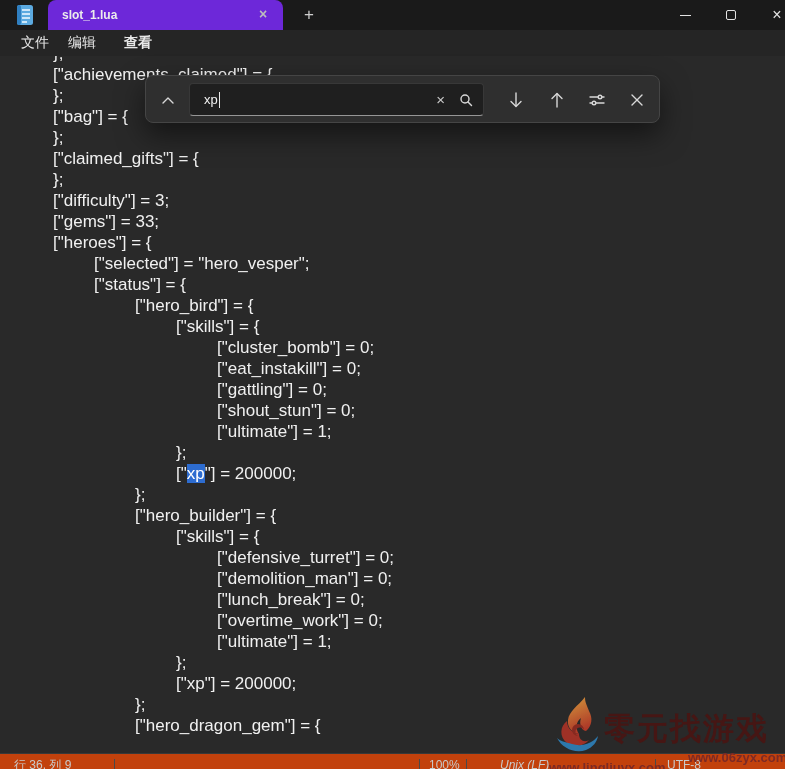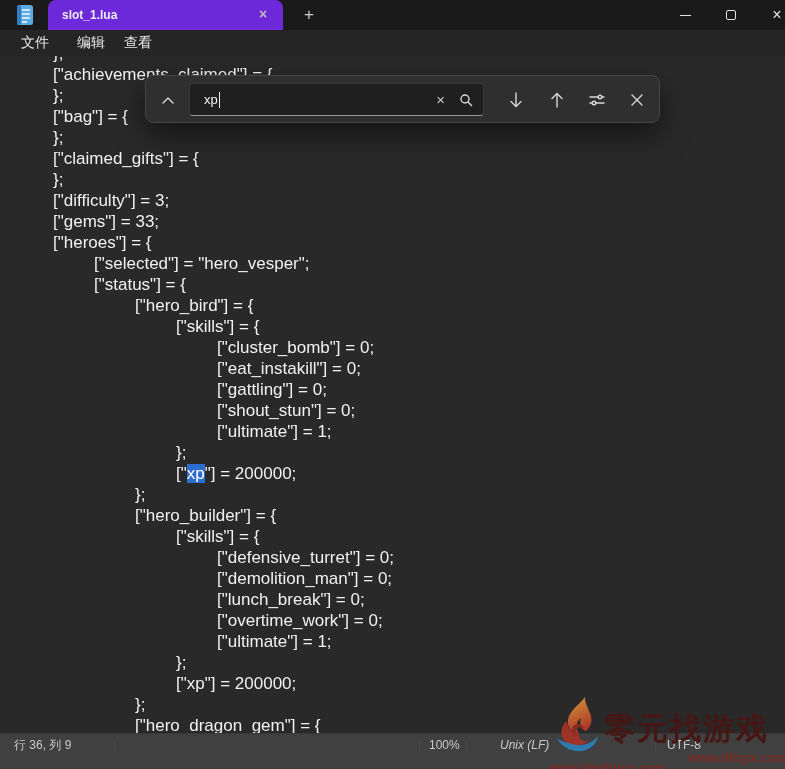--- a/index.html
+++ b/index.html
@@ -20,21 +20,21 @@
              align-items:center; justify-content:center; }
   .wb-min { left:662px; } .wb-max { left:708px; } .wb-close { left:754px; }
   .glyph-min { width:11px; height:0; border-top:1px solid #e3e3e3; }
   .glyph-max { width:10px; height:10px; border:1px solid #e3e3e3; border-radius:2px; }
   .glyph-close { color:#e3e3e3; font-size:16px; line-height:1; }
 
   
   .menubar { position:absolute; top:30px; left:0; right:0; height:26px; background:#252525; }
   .menu-item { position:absolute; top:0; height:26px; line-height:25px; padding:0 5px;
                font-size:14px; color:#e8e8e8; border-radius:4px; }
-  .mi-0 { left:8px;margin-left:8px; } .mi-1 { left:63px;margin-left:9px; } .mi-2 { left:119px; }
+  .mi-0 { left:8px;margin-left:8px; } .mi-1 { left:63px; } .mi-2 { left:119px;font-weight:bold; }
   .gear { position:absolute; left:763px; top:35px; width:18px; height:18px; }
 
   
   .editor { position:absolute; top:56px; left:0; right:0; bottom:24px; background:#292929;
             overflow:hidden; cursor:text; }
   .code { margin-top:-13px; padding-left:12px; font-size:17px; line-height:21px; color:#f0f0f0;
           white-space:pre; tab-size:41px; -moz-tab-size:41px; }
   .code-line { height:21px; }
   .sel { background:#2d6cd0; color:#ffffff; }
 
@@ -49,21 +49,21 @@
   .fb-input { position:absolute; left:43px; top:7px; width:295px; height:33px; background:#1f1f1f;
               border:1px solid #383838; border-bottom:1px solid #969696; border-radius:4px;
               display:flex; align-items:center; }
   .fb-query { margin-left:14px; font-size:13px; color:#f2f2f2; }
   .caret { display:inline-block; width:1px; height:16px; background:#e8e8e8; margin-left:1px;
            vertical-align:-3px; }
   .fb-in-icons { position:absolute; right:10px; top:0; height:31px; display:flex; align-items:center; gap:14px; }
   .fb-clear { color:#c9c9c9; font-size:15px; line-height:1; }
 
   
-  .statusbar { position:absolute; left:0; right:0; bottom:0; height:36px; background:#404040;
+  .statusbar { position:absolute; left:0; right:0; bottom:0; height:16px; background:#c2410c;
                border-top:1px solid #383838; font-size:12px; color:#c9c9c9; }
   .sb-item { position:absolute; top:0; height:23px; line-height:23px; white-space:nowrap; }
   .sb-pos { left:14px; } .sb-count { left:132px; }
   .sb-zoom { left:429px; } .sb-eol { left:500px;font-style:italic; } .sb-enc { left:667px; }
   .sb-div { position:absolute; top:5px; width:1px; height:13px; background:#4a4a4a; }
   .d1 { left:114px; } .d2 { left:419px; } .d3 { left:466px; } .d4 { left:655px; }
 
   
   .watermark { position:absolute; left:0; top:0; width:785px; height:769px; z-index:9;
                pointer-events:none; }

